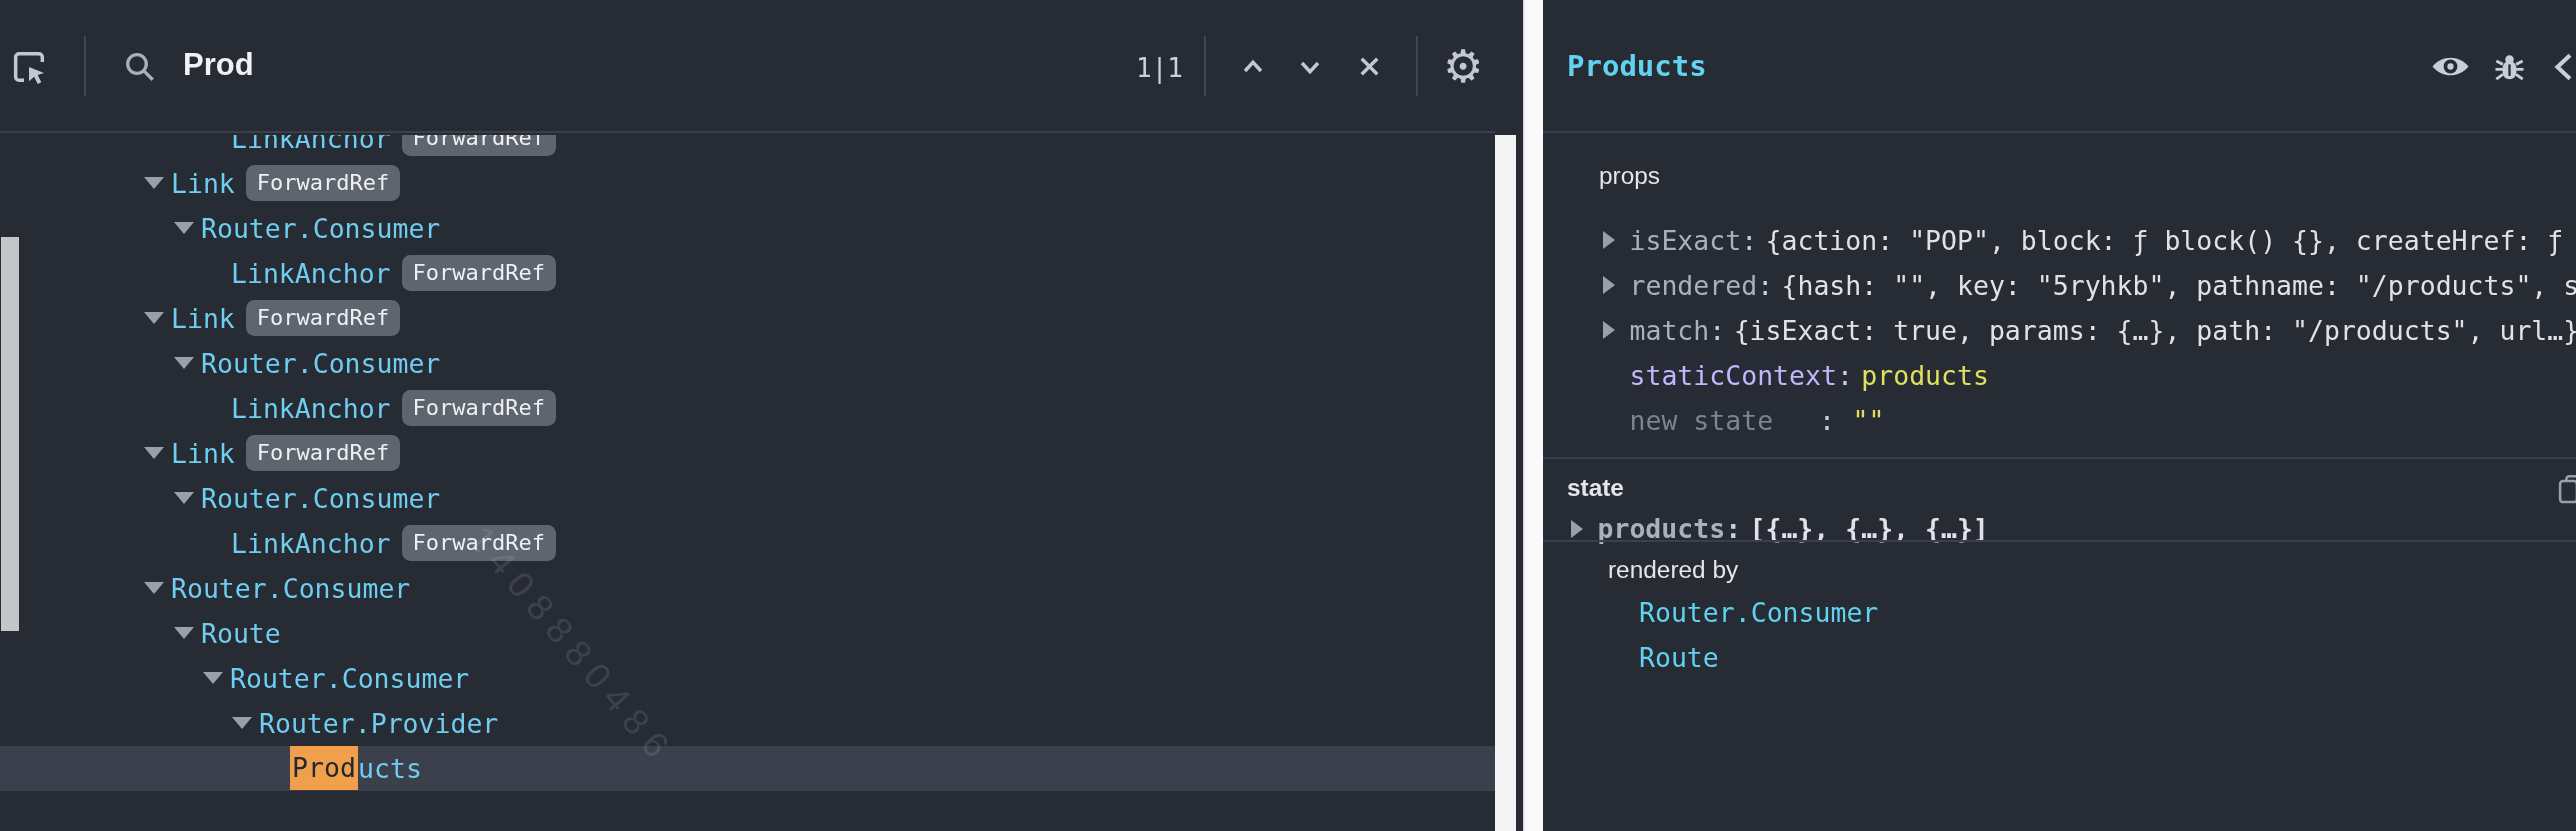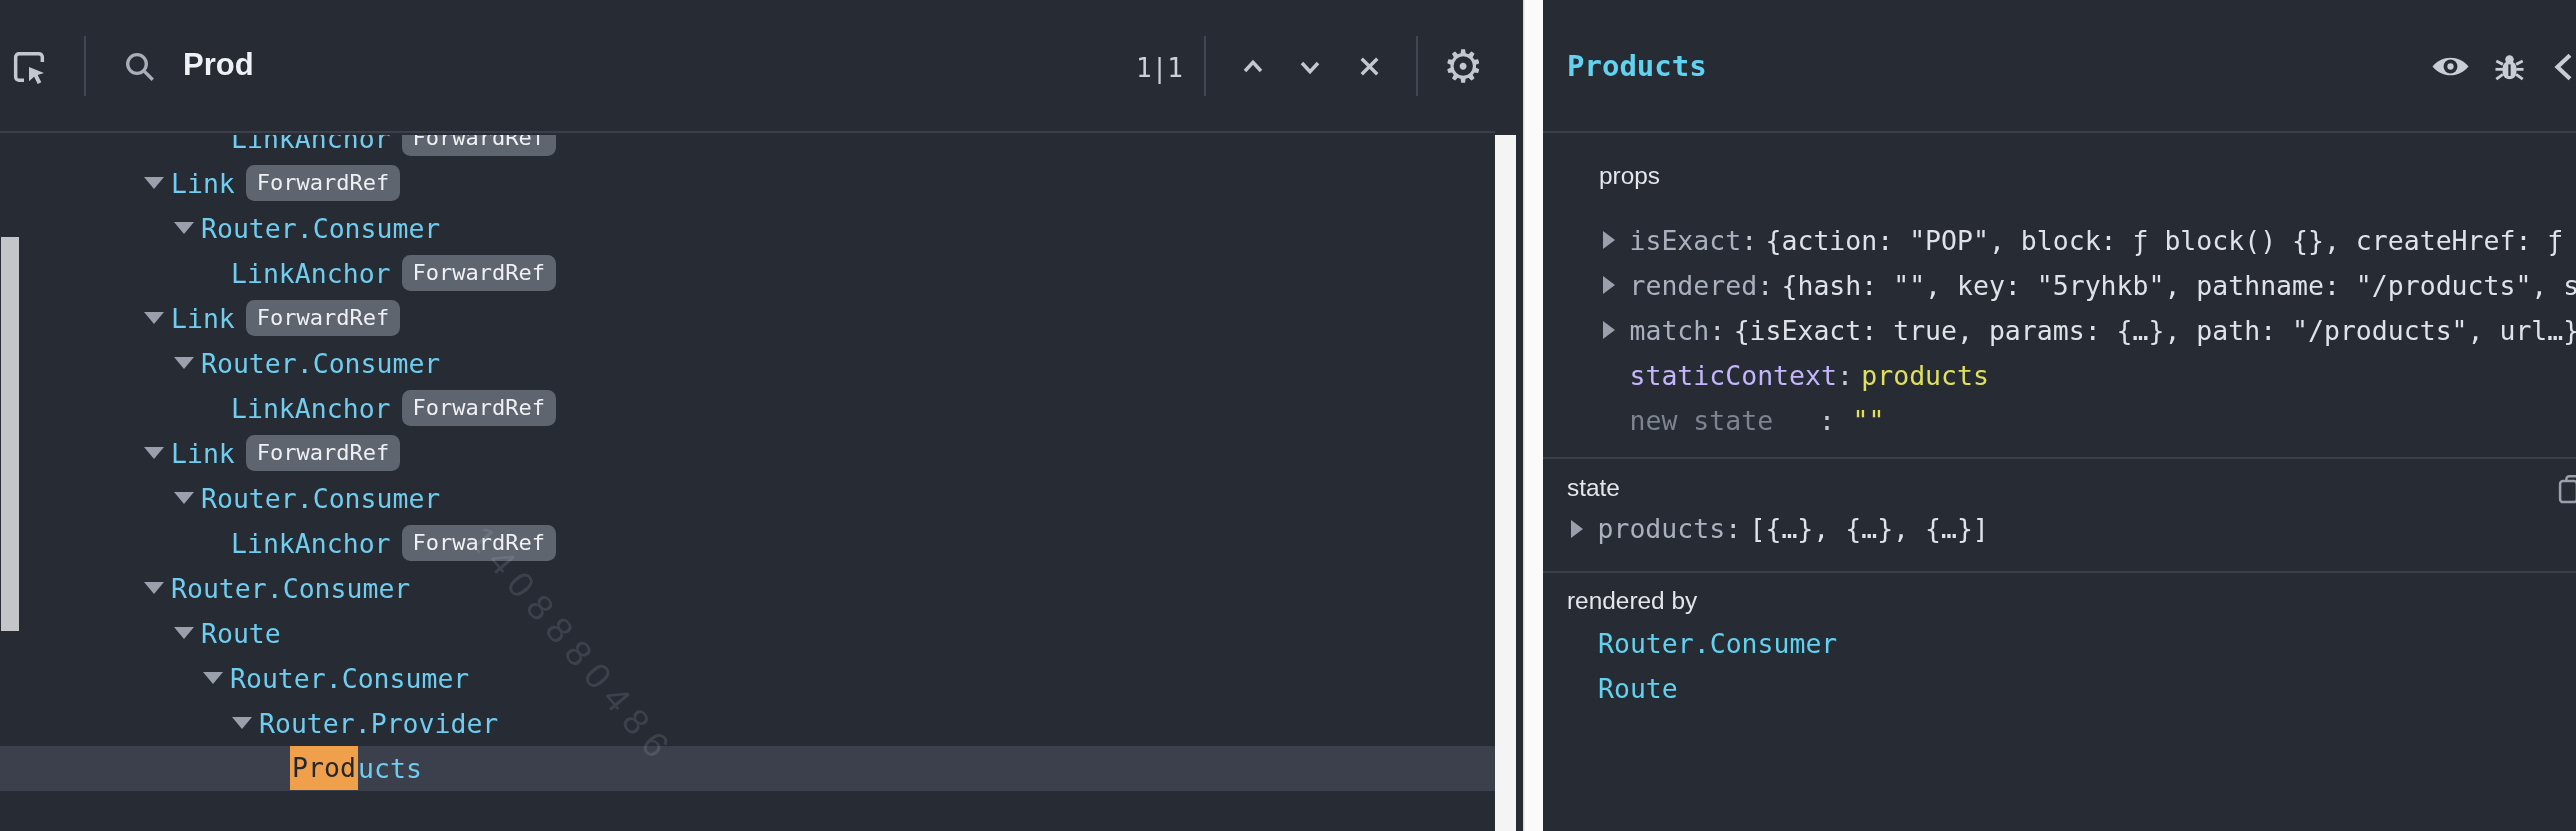--- a/index.html
+++ b/index.html
@@ -268,21 +268,21 @@
           </div>
           <div class="irow">
             <span class="iarr"></span>
             <span class="ikey muted">new state</span>
             <span class="icolon" style="margin-left: 46px;">:</span>
             <span class="ipreview ivalue yellow" style="margin-left: 17.4px;">""</span>
           </div>
         </div>
     </div>
 
-    <div class="section divtop" style="top:457px;height:84px;">
+    <div class="section divtop" style="top:457px;height:84px;font-weight:bold;">
       <div style="position:relative;margin:15.3px 0 0 24px;height:28px;">
         <span class="s-label">state</span>
         <span class="copy-ic">
           <svg width="28" height="31" viewBox="0 0 20 22">
             <rect x="1.5" y="5" width="12" height="15" rx="2" fill="none" stroke="#9aa0ab" stroke-width="1.8"></rect>
             <path d="M6 5V3.5A2 2 0 0 1 8 1.5h8a2 2 0 0 1 2 2V14a2 2 0 0 1-2 2h-1.5" fill="none" stroke="#9aa0ab" stroke-width="1.8"></path>
           </svg>
         </span>
       </div>
       <div id="state-rows" style="margin-top:4.2px;">
@@ -290,21 +290,21 @@
             <span class="iarr">
               <i></i>
             </span>
             <span class="ikey">products</span>
             <span class="icolon">:</span>
             <span class="ipreview">[{…}, {…}, {…}]</span>
           </div>
         </div>
     </div>
 
-    <div class="section divtop" style="top:571px;height:261px;">
+    <div class="section divtop" style="top:540px;height:261px;padding-left:41px;">
       <div style="margin:14px 0 0 24px;height:28px;">
         <span class="s-label">rendered by</span>
       </div>
       <div id="rendered-list" style="margin-top:5.6px;">
           <div class="rendered-item">Router.Consumer</div>
           <div class="rendered-item">Route</div>
         </div>
     </div>
   </div>
 </div>

